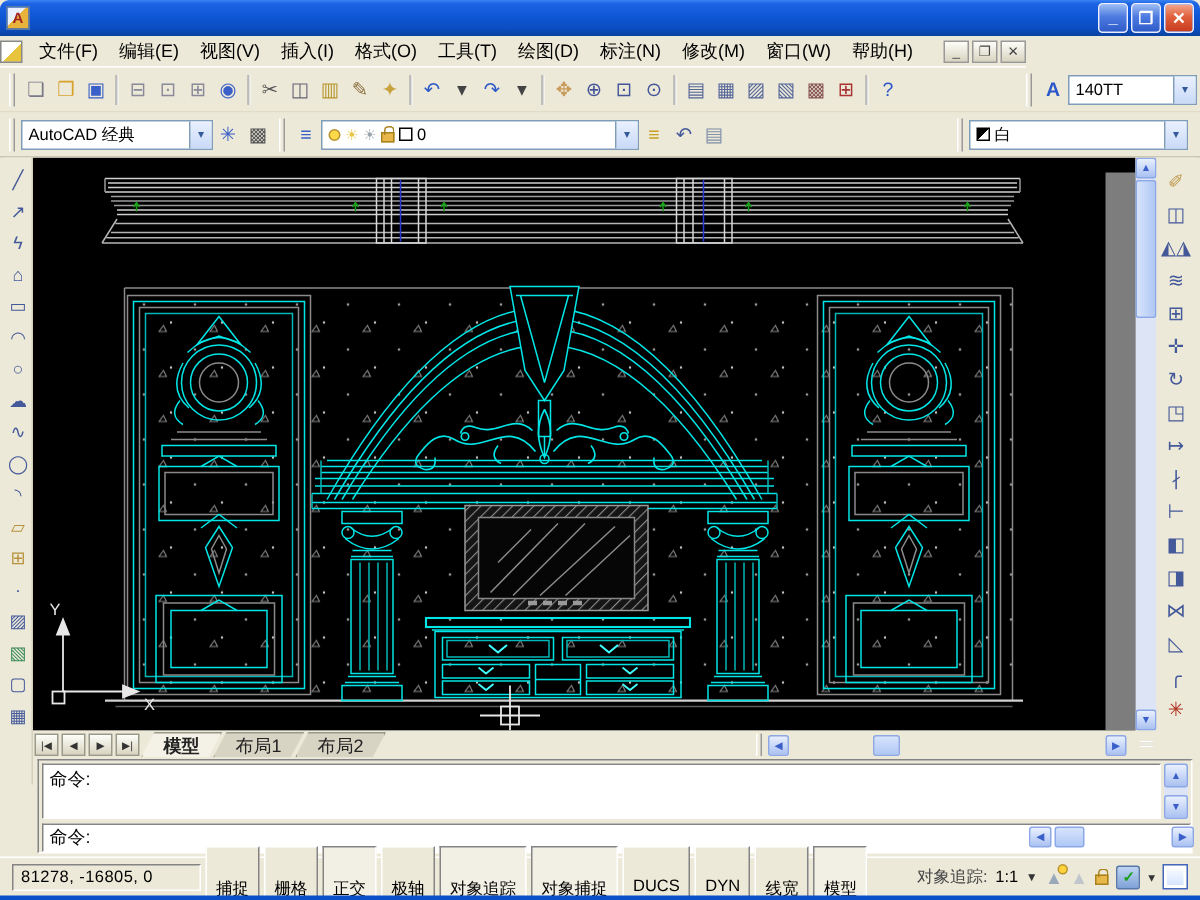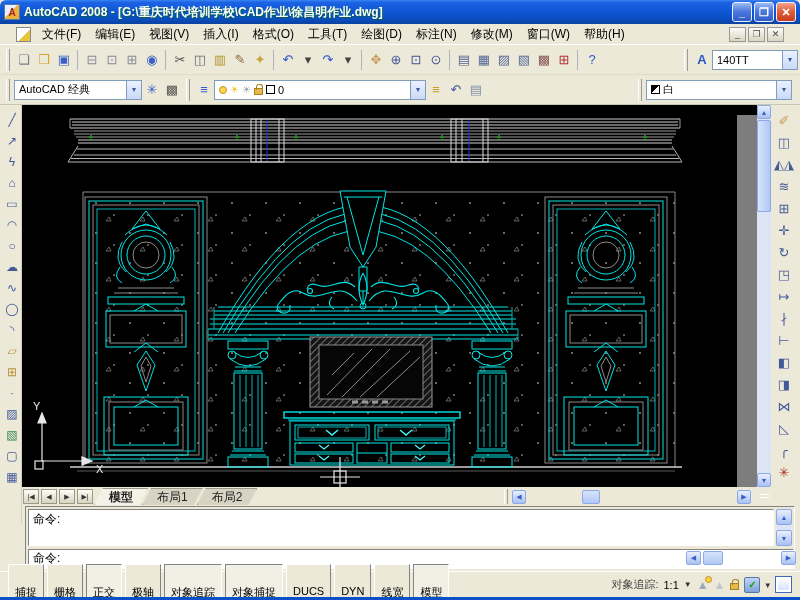--- a/index.html
+++ b/index.html
@@ -15,22 +15,22 @@
     background:linear-gradient(180deg,#3B84F2 0%,#1D64E4 10%,#0E57D6 45%,#0B4CC0 80%,#0A429F 100%);
     border-radius:6px 6px 0 0;color:#fff;z-index:40}
   .appicon{width:16px;height:16px;background:linear-gradient(135deg,#e8f0ff 45%,#e8b33c 45%);border:1px solid #5577aa;
     display:flex;align-items:center;justify-content:center;font-size:10px;font-weight:bold;color:#a32020}
   .title-text{font-size:12px;font-weight:bold;text-shadow:1px 1px 1px #063;white-space:nowrap;overflow:hidden}
   .winbtns{margin-left:auto;display:flex;gap:2px}
   .wbtn{width:20px;height:20px;border-radius:3px;border:1px solid #eef;display:flex;align-items:center;justify-content:center;
     font-size:11px;font-weight:bold;color:#fff;background:linear-gradient(180deg,#9CBCF2,#4E7BE0 45%,#2E5BC8)}
   .wbtn[data-name="close-button"]{background:linear-gradient(180deg,#F2A58C,#E0603C 45%,#C83C1E)}
   
-  .menubar{position:absolute;left:0;top:24px;width:800px;height:21px;background:#ECE9D8;display:flex;align-items:center;
-    padding:0 16px;font-size:12px;border-bottom:1px solid #fff;z-index:40}
+  .menubar{position:absolute;left:0;top:24px;width:684px;height:21px;background:#ECE9D8;display:flex;align-items:center;
+    padding:0 0;font-size:12px;border-bottom:1px solid #fff;z-index:40}
   .dwgicon{width:15px;height:15px;background:linear-gradient(135deg,#fff 55%,#e8c33c 55%);border:1px solid #888;margin-right:4px}
   .mitem{padding:1px 7px;color:#000;white-space:nowrap}
   .docbtns{margin-left:auto;display:flex;gap:2px}
   .dbtn{width:17px;height:15px;border:1px solid #999;background:linear-gradient(#fdfdf8,#d8d4c0);display:flex;align-items:center;
     justify-content:center;font-size:9px;color:#444}
   
   .tbrow{position:absolute;left:0;width:800px;height:30px;background:#ECE9D8;display:flex;align-items:center;padding:0 2px;z-index:30}
   .tb1{top:45px;border-bottom:1px solid #e0dcc8}
   .tb2{top:75px;border-bottom:1px solid #cac6b4}
   .grip{width:4px;height:22px;border-left:1px solid #fff;border-right:1px solid #9a9a9a;margin:0 4px}
@@ -107,21 +107,20 @@
   .clean{width:17px;height:17px;border:1px solid #4466bb;background:linear-gradient(#ffffff,#cfe0ff);box-shadow:inset 0 0 0 2px #fff}
   .dim{color:#444}
 </style>
 </head>
 <body>
 
 <div id="app" data-name="autocad-window">
 
   <div class="titlebar" data-name="title-bar">
     <div class="appicon" data-name="app-icon">A</div>
-    <div class="title-text" data-name="window-title">AutoCAD 2008 - [G:\重庆时代培训学校\CAD作业\徐昌明作业.dwg]</div>
     <div class="winbtns">
 
     <span class="wbtn" data-name="minimize-button">_</span>
         <span class="wbtn" data-name="restore-button">❐</span>
         <span class="wbtn" data-name="close-button">✕</span>
       </div>
   </div>
 
   <div class="menubar" data-name="menu-bar">
     <span class="dwgicon" data-name="drawing-file-icon"></span>
@@ -467,20 +466,21 @@
     </div>
     <div class="cmdinput" data-name="command-input">命令:</div>
     <div class="cmdhs" data-name="command-hscrollbar">
       <span class="sarr" style="left:0" data-name="hscroll-left-arrow">◀</span>
       <span class="hthumb" data-name="horizontal-scroll-thumb"></span>
       <span class="sarr" style="right:0" data-name="hscroll-right-arrow">▶</span>
     </div>
   </div>
 
   <div class="statusbar" data-name="status-bar">
+    <span class="coord" data-name="coordinate-display">81278, -16805, 0</span>
     <span style="display:flex;gap:3px">
 
     <span class="sbtn" data-name="status-toggle">捕捉</span>
         <span class="sbtn" data-name="status-toggle">栅格</span>
         <span class="sbtn pressed" data-name="status-toggle">正交</span>
         <span class="sbtn" data-name="status-toggle">极轴</span>
         <span class="sbtn pressed" data-name="status-toggle">对象追踪</span>
         <span class="sbtn pressed" data-name="status-toggle">对象捕捉</span>
         <span class="sbtn" data-name="status-toggle">DUCS</span>
         <span class="sbtn" data-name="status-toggle">DYN</span>

